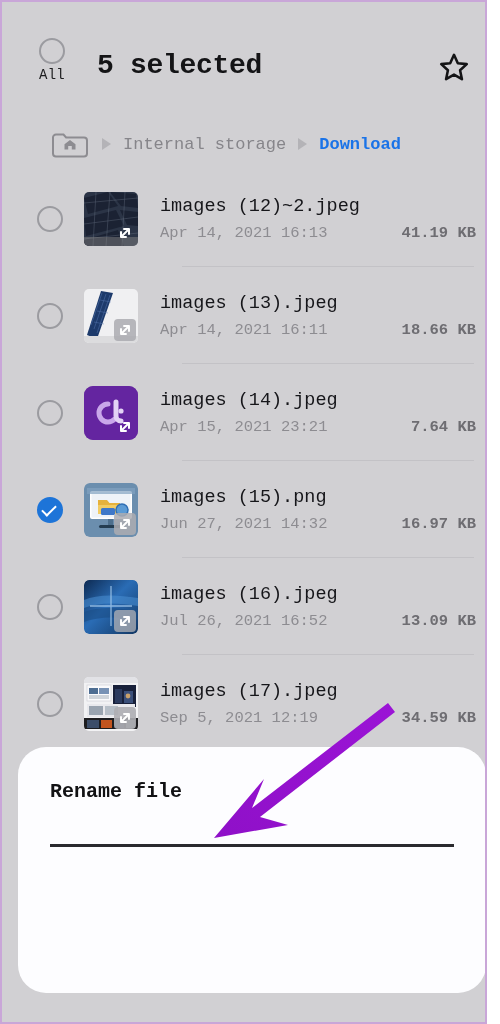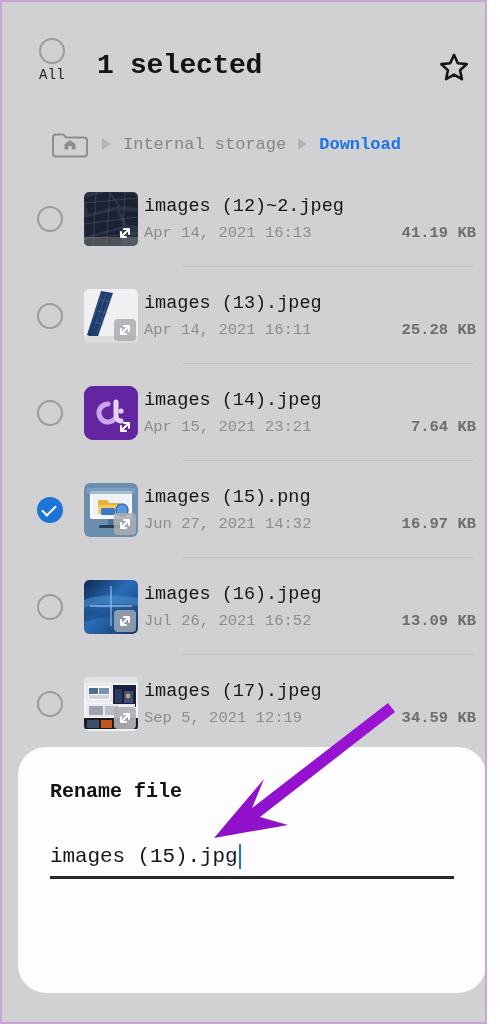--- a/index.html
+++ b/index.html
@@ -163,21 +163,21 @@
   .expand-badge {
     position: absolute;
     right: 0;
     bottom: 0;
     width: 26px;
     height: 26px;
     pointer-events: none;
   }
 
   .row-text {
-    margin-left: 6px;
+    margin-left: 22px;
     flex: 1 1 auto;
     min-width: 0;
     padding-right: 22px;
   }
   .file-name {
     font-size: 18.5px;
     color: #16161a;
     line-height: 24px;
     white-space: nowrap;
     overflow: hidden;
@@ -303,21 +303,21 @@
 
 <div class="screen">
 
   <div class="topbar">
 
     <div class="select-all">
       <div class="radio-outline"></div>
       <div class="select-all-label">All</div>
     </div>
 
-    <div class="selected-title">1 selected</div>
+    <div class="selected-title">5 selected</div>
 
     <div class="star-btn">
       <svg width="36" height="36" viewBox="0 0 24 24" fill="none" stroke="#141416" stroke-width="1.7" stroke-linejoin="round" stroke-linecap="round">
         <path d="M12 3.2l2.55 5.6 5.95.62-4.45 4.05 1.25 5.96L12 16.4l-5.3 3.03 1.25-5.96L3.5 9.42l5.95-.62z"></path>
       </svg>
     </div>
   </div>
 
   <div class="breadcrumb">
     <div class="home-icon">
@@ -388,21 +388,21 @@
         </svg>
         <svg class="expand-badge" viewBox="0 0 26 26">
           <rect x="2" y="2" width="22" height="22" rx="4" fill="#a8a8ac" opacity="0.8"></rect>
           <path d="M9 17l8-8M17 9h-5M17 9v5M9 17h5M9 17v-5" stroke="#ffffff" stroke-width="1.9" fill="none" stroke-linecap="round" stroke-linejoin="round"></path>
         </svg>
       </div>
       <div class="row-text">
         <div class="file-name">images (13).jpeg</div>
         <div class="file-meta">
           <span class="file-date">Apr 14, 2021 16:11</span>
-          <span class="file-size">25.28 KB</span>
+          <span class="file-size">18.66 KB</span>
         </div>
       </div>
       <div class="row-divider"></div>
     </div>
 
     <div class="file-row">
       <div class="row-check"></div>
       <div class="thumb-wrap">
         <svg class="thumb" viewBox="0 0 54 54" preserveAspectRatio="none">
           <rect width="54" height="54" rx="9" fill="#5b1f93"></rect>
@@ -534,24 +534,20 @@
     <div class="bottom-item">Copy</div>
     <div class="bottom-item">Share</div>
     <div class="bottom-item">Delete</div>
     <div class="bottom-item">More</div>
   </div>
 
   <div class="dialog">
     <div class="dialog-title">Rename file</div>
 
     <div class="dialog-input-wrap">
-      <div class="dialog-input-line">
-        <span class="dialog-input-value" placeholder="File name">images (15).jpg</span>
-        <span class="caret"></span>
-      </div>
       <div class="dialog-underline"></div>
     </div>
 
   </div>
 
   <svg class="annotation" viewBox="0 0 496 1020">
     <defs>
       <linearGradient id="arrowgrad" x1="0" y1="1" x2="1" y2="0">
         <stop offset="0" stop-color="#8f10c8"></stop>
         <stop offset="1" stop-color="#9b14d6"></stop>

